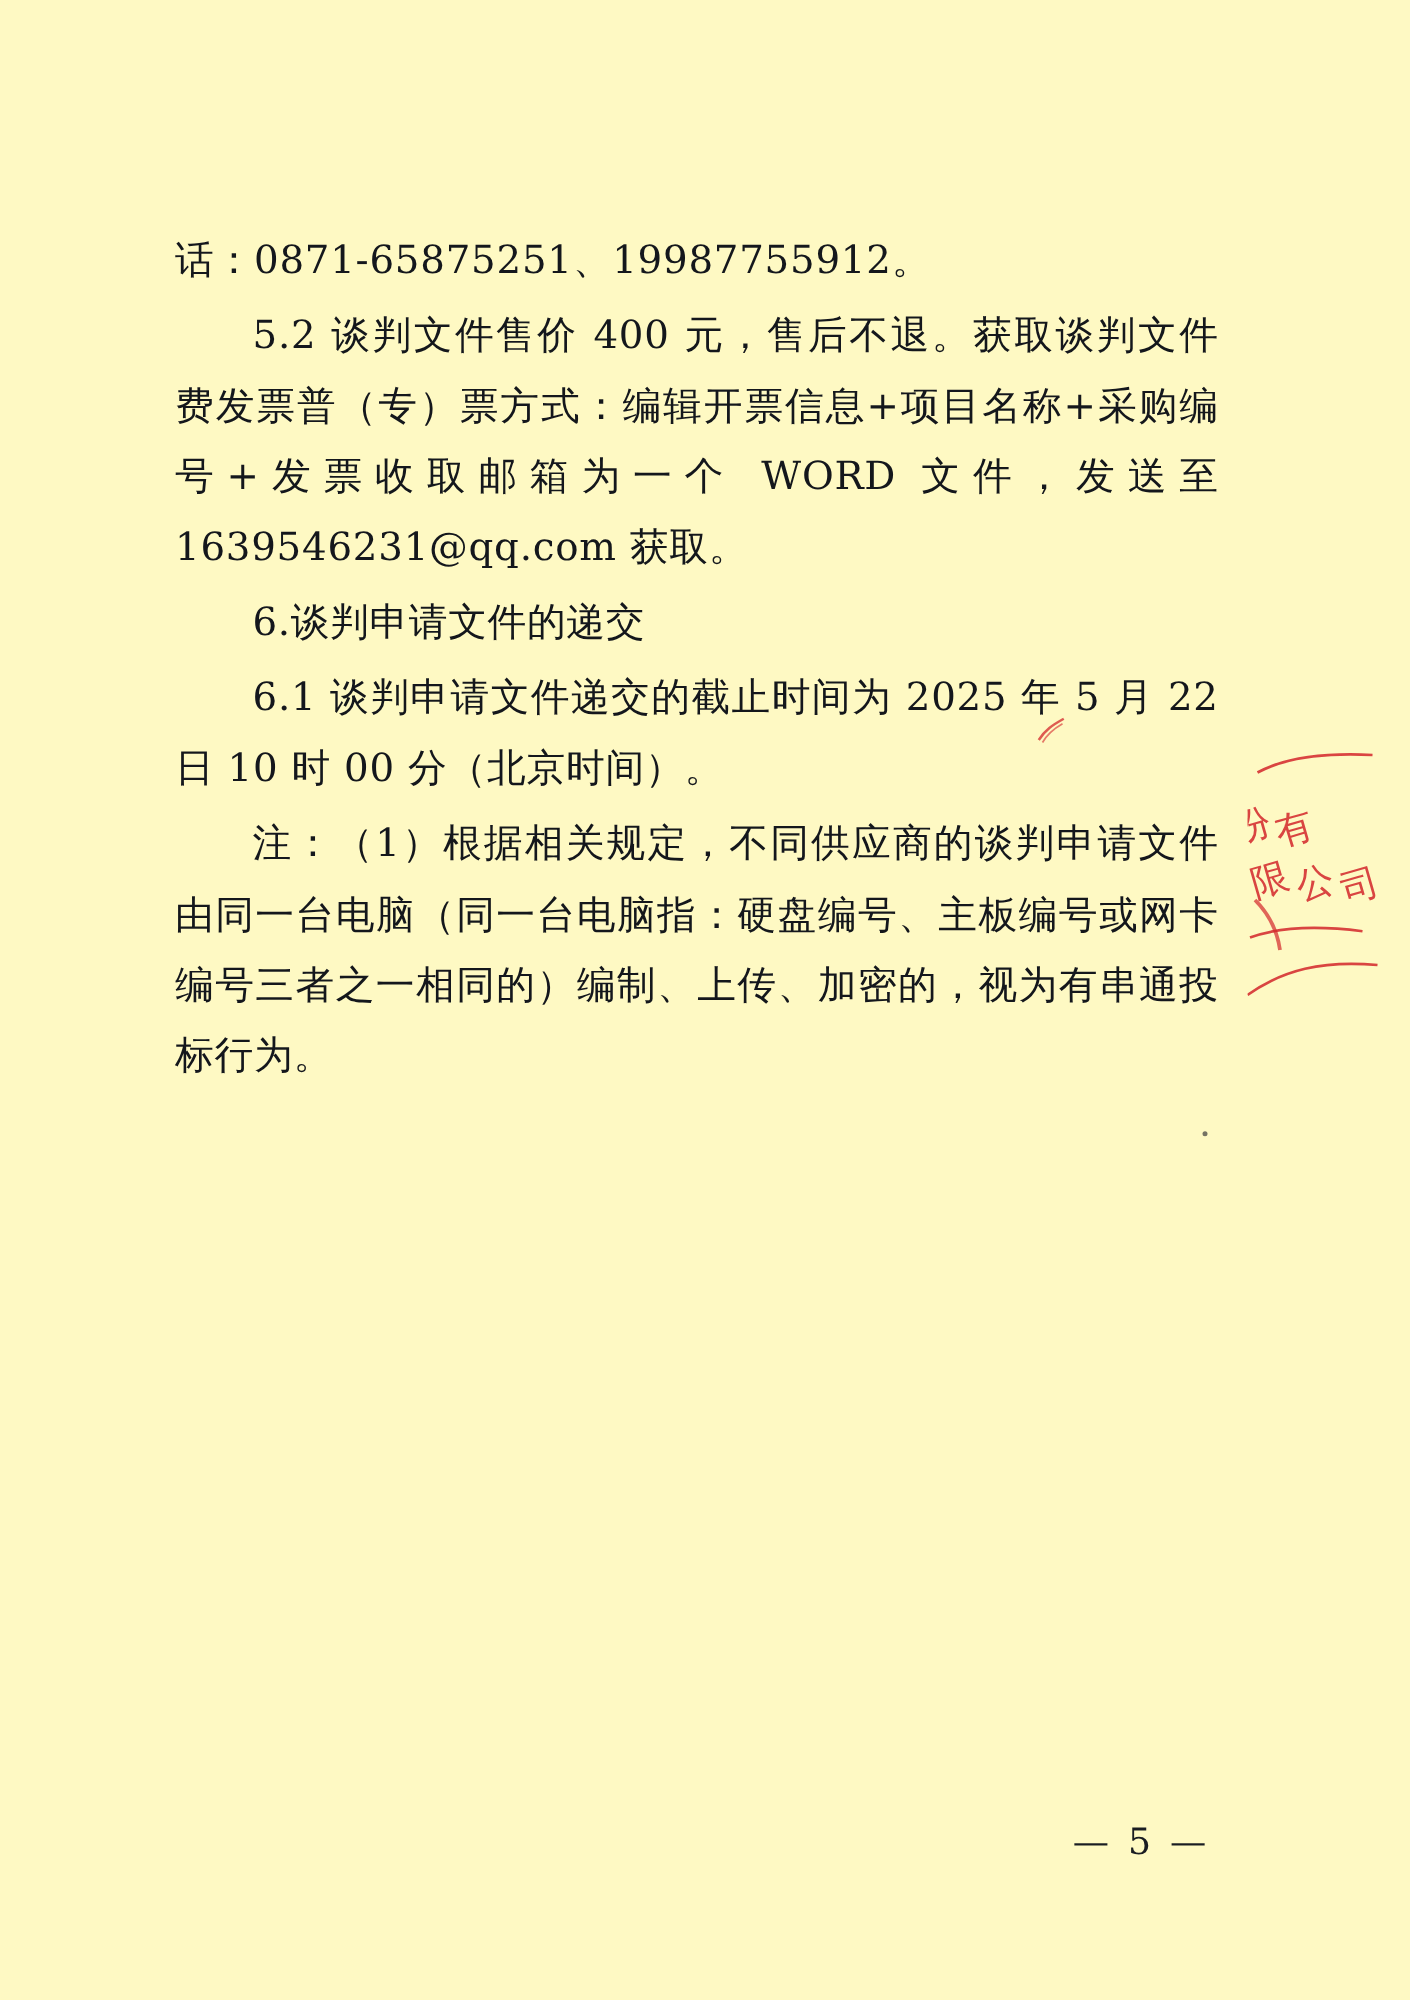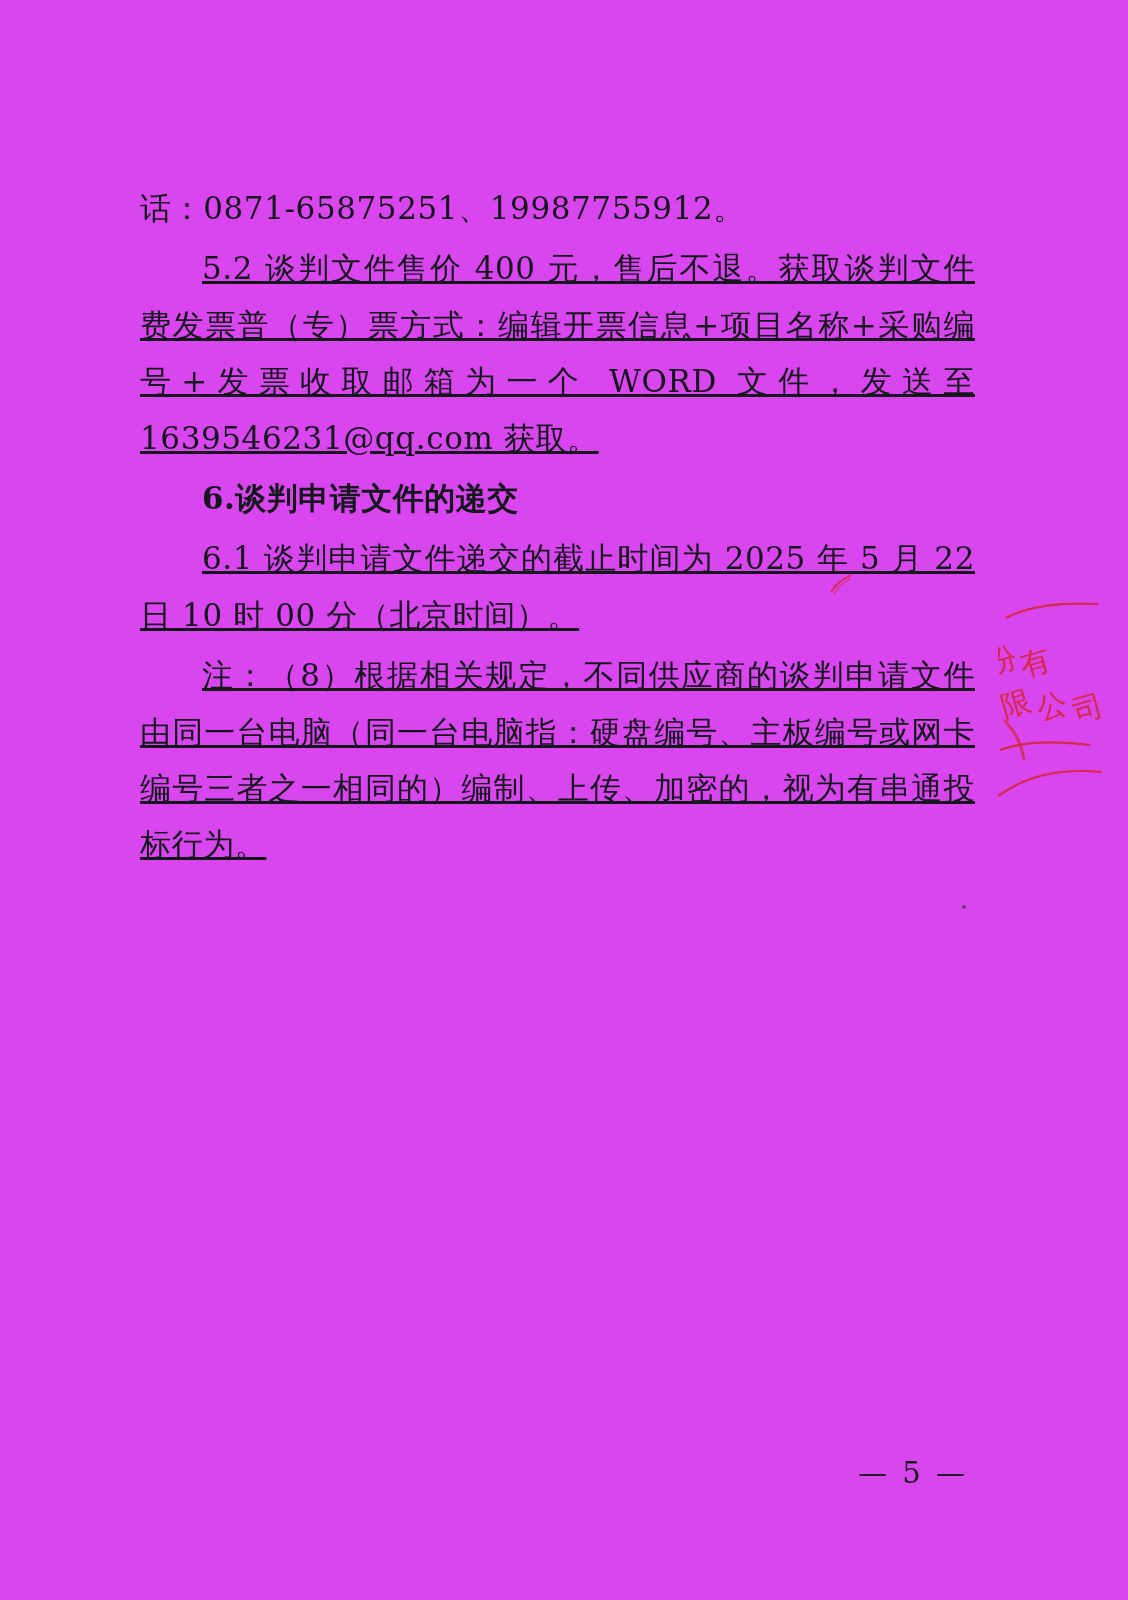--- a/index.html
+++ b/index.html
@@ -4,45 +4,44 @@
 <style>
   html, body {
     margin: 0;
     padding: 0;
     background: #ffffff;
   }
   .page {
     position: relative;
     width: 1128px;
     height: 1600px;
-    background: #d946ef;
+    background: #fef9c3;
     overflow: hidden;
     font-family: "DejaVu Serif", "Liberation Serif", serif;
     color: #14171c;
   }
   .content {
     position: absolute;
     left: 140px;
     top: 180px;
     width: 835px;
   }
   p {
     margin: 0 0 4px 0;
     font-size: 31px;
     line-height: 1.82;
     letter-spacing: 0.6px;
     text-align: justify;
     text-justify: inter-ideograph;
   }
   .indent {
     text-indent: 62px;
-    text-decoration: underline;
   }
   .heading {
-    font-weight: bold;
+    font-weight: normal;
     text-indent: 62px;
     letter-spacing: 0.5px;
   }
   .page-number {
     position: absolute;
     right: 160px;
     bottom: 110px;
     font-size: 29px;
     letter-spacing: 3px;
     color: #1a1d22;
@@ -79,21 +78,21 @@
 </head>
 <body>
 
 <div class="page">
 
   <div class="content">
     <p class="body-text">话：0871-65875251、19987755912。</p>
     <p class="body-text indent">5.2 谈判文件售价 400 元，售后不退。获取谈判文件费发票普（专）票方式：编辑开票信息+项目名称+采购编号+发票收取邮箱为一个 WORD 文件，发送至 1639546231@qq.com 获取。</p>
     <p class="body-text heading">6.谈判申请文件的递交</p>
     <p class="body-text indent">6.1 谈判申请文件递交的截止时间为 2025 年 5 月 22 日 10 时 00 分（北京时间）。</p>
-    <p class="body-text indent">注：（8）根据相关规定，不同供应商的谈判申请文件由同一台电脑（同一台电脑指：硬盘编号、主板编号或网卡编号三者之一相同的）编制、上传、加密的，视为有串通投标行为。</p>
+    <p class="body-text indent">注：（1）根据相关规定，不同供应商的谈判申请文件由同一台电脑（同一台电脑指：硬盘编号、主板编号或网卡编号三者之一相同的）编制、上传、加密的，视为有串通投标行为。</p>
   </div>
 
   <div class="red-mark">
     <svg width="26" height="26" viewBox="0 0 26 26">
       <path d="M3 20 C8 12, 14 8, 23 3" stroke="#d3262b" stroke-width="2" fill="none" opacity="0.75"></path>
       <path d="M6 22 C10 15, 15 11, 22 7" stroke="#d3262b" stroke-width="1.4" fill="none" opacity="0.6"></path>
     </svg>
   </div>
 
   <div class="seal">

